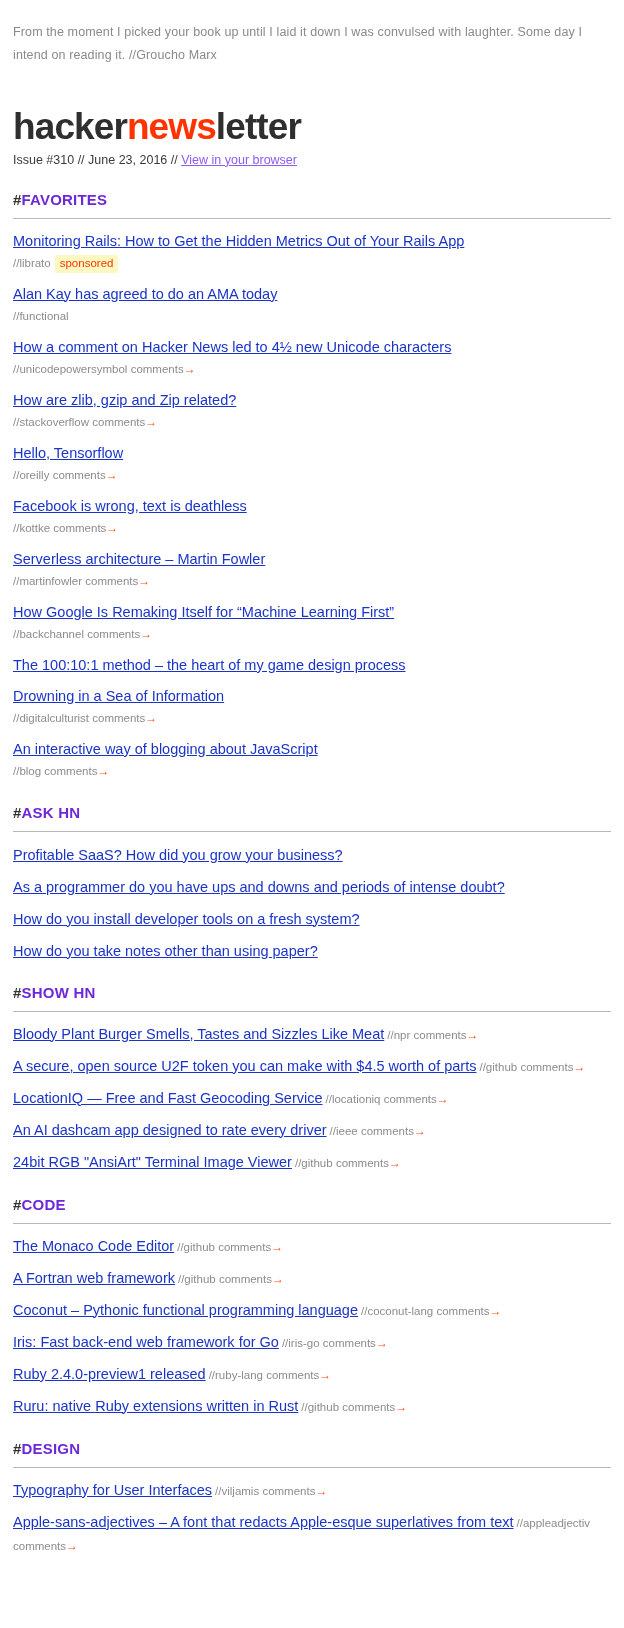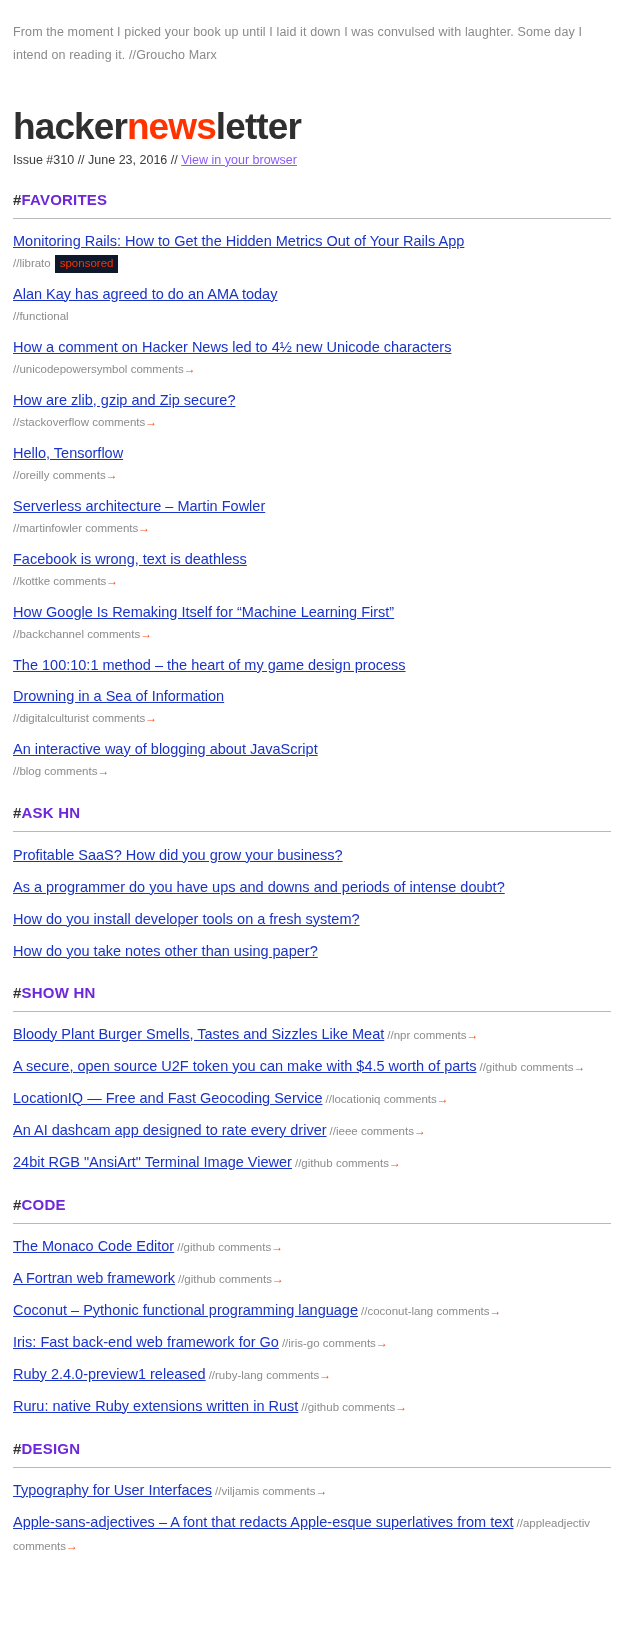--- a/index.html
+++ b/index.html
@@ -93,21 +93,21 @@
   .item .meta.inline { margin-left: 3px; }
   .meta .comments {
     color: #8c8c8c;
   }
   .meta .arrow {
     color: #ff4b14;
     font-size: 12px;
   }
   .badge {
     display: inline-block;
-    background: #0f172a;
+    background: #fef9c3;
     color: #ff3300;
     font-size: 11.5px;
     line-height: 15px;
     padding: 1px 5px 2px 5px;
     margin-left: 4px;
     vertical-align: baseline;
   }
 </style>
 </head>
 <body>
@@ -122,24 +122,24 @@
   </div>
 
   <div id="sections-root">
       <div class="section">
         <h2 class="section-heading"><span class="hash">#</span><span class="name">FAVORITES</span></h2>
         <hr class="section-rule">
         <div class="items">
           <div class="item"><a class="title" href="#">Monitoring Rails: How to Get the Hidden Metrics Out of Your Rails App</a><span class="meta block"><span>//librato</span><span class="badge">sponsored</span></span></div>
           <div class="item"><a class="title" href="#">Alan Kay has agreed to do an AMA today</a><span class="meta block"><span>//functional</span></span></div>
           <div class="item"><a class="title" href="#">How a comment on Hacker News led to 4½ new Unicode characters</a><span class="meta block"><span>//unicodepowersymbol</span> <a class="comments" href="#" style="text-decoration: none;">comments</a><span class="arrow">→</span></span></div>
-          <div class="item"><a class="title" href="#">How are zlib, gzip and Zip secure?</a><span class="meta block"><span>//stackoverflow</span> <a class="comments" href="#" style="text-decoration: none;">comments</a><span class="arrow">→</span></span></div>
+          <div class="item"><a class="title" href="#">How are zlib, gzip and Zip related?</a><span class="meta block"><span>//stackoverflow</span> <a class="comments" href="#" style="text-decoration: none;">comments</a><span class="arrow">→</span></span></div>
           <div class="item"><a class="title" href="#">Hello, Tensorflow</a><span class="meta block"><span>//oreilly</span> <a class="comments" href="#" style="text-decoration: none;">comments</a><span class="arrow">→</span></span></div>
+          <div class="item"><a class="title" href="#">Facebook is wrong, text is deathless</a><span class="meta block"><span>//kottke</span> <a class="comments" href="#" style="text-decoration: none;">comments</a><span class="arrow">→</span></span></div>
           <div class="item"><a class="title" href="#">Serverless architecture – Martin Fowler</a><span class="meta block"><span>//martinfowler</span> <a class="comments" href="#" style="text-decoration: none;">comments</a><span class="arrow">→</span></span></div>
-          <div class="item"><a class="title" href="#">Facebook is wrong, text is deathless</a><span class="meta block"><span>//kottke</span> <a class="comments" href="#" style="text-decoration: none;">comments</a><span class="arrow">→</span></span></div>
           <div class="item"><a class="title" href="#">How Google Is Remaking Itself for “Machine Learning First”</a><span class="meta block"><span>//backchannel</span> <a class="comments" href="#" style="text-decoration: none;">comments</a><span class="arrow">→</span></span></div>
           <div class="item"><a class="title" href="#">The 100:10:1 method – the heart of my game design process</a></div>
           <div class="item"><a class="title" href="#">Drowning in a Sea of Information</a><span class="meta block"><span>//digitalculturist</span> <a class="comments" href="#" style="text-decoration: none;">comments</a><span class="arrow">→</span></span></div>
           <div class="item"><a class="title" href="#">An interactive way of blogging about JavaScript</a><span class="meta block"><span>//blog</span> <a class="comments" href="#" style="text-decoration: none;">comments</a><span class="arrow">→</span></span></div>
         </div>
       </div>
       <div class="section">
         <h2 class="section-heading"><span class="hash">#</span><span class="name">ASK HN</span></h2>
         <hr class="section-rule">
         <div class="items">

